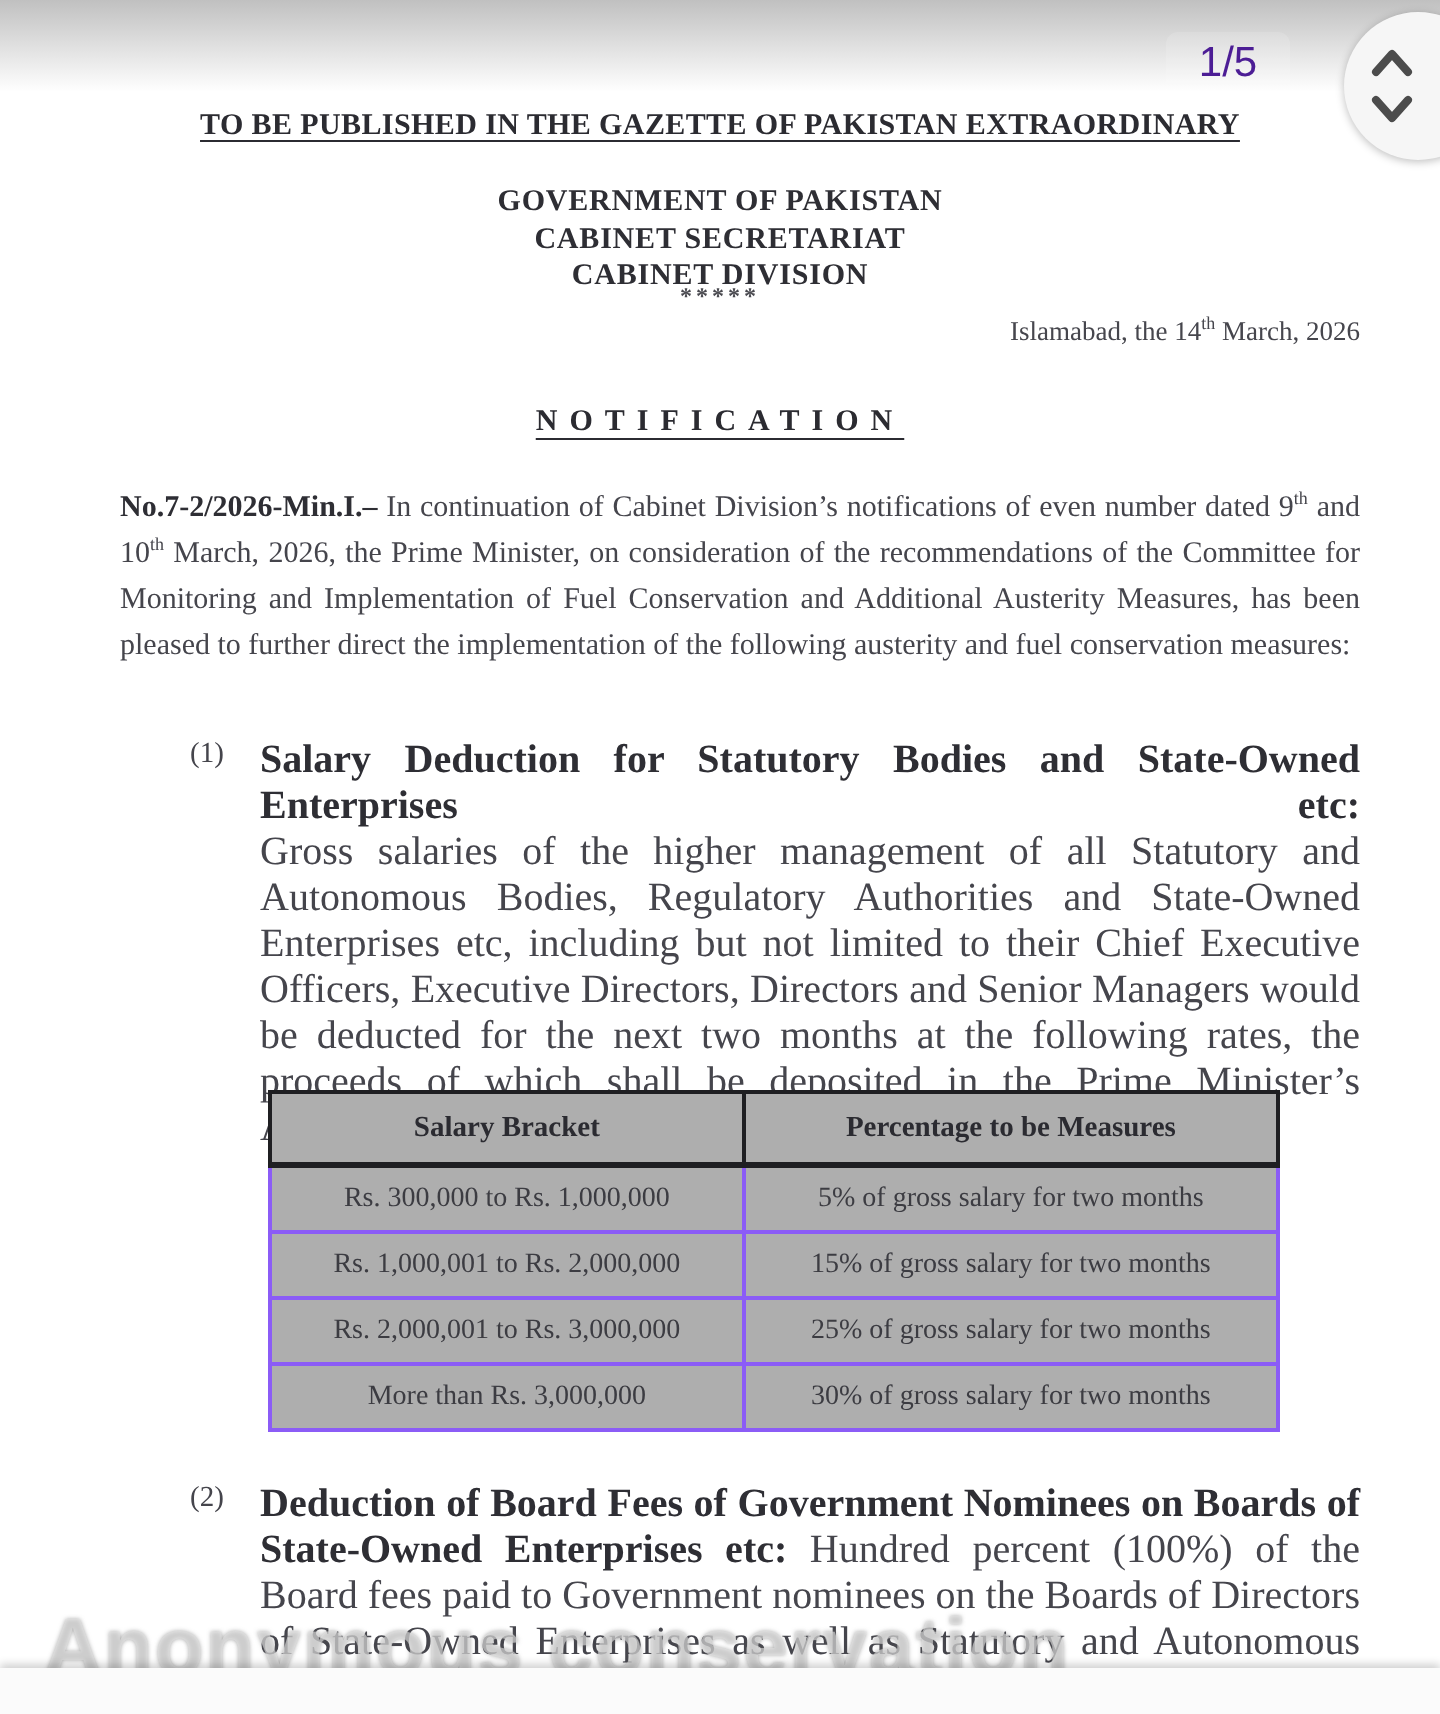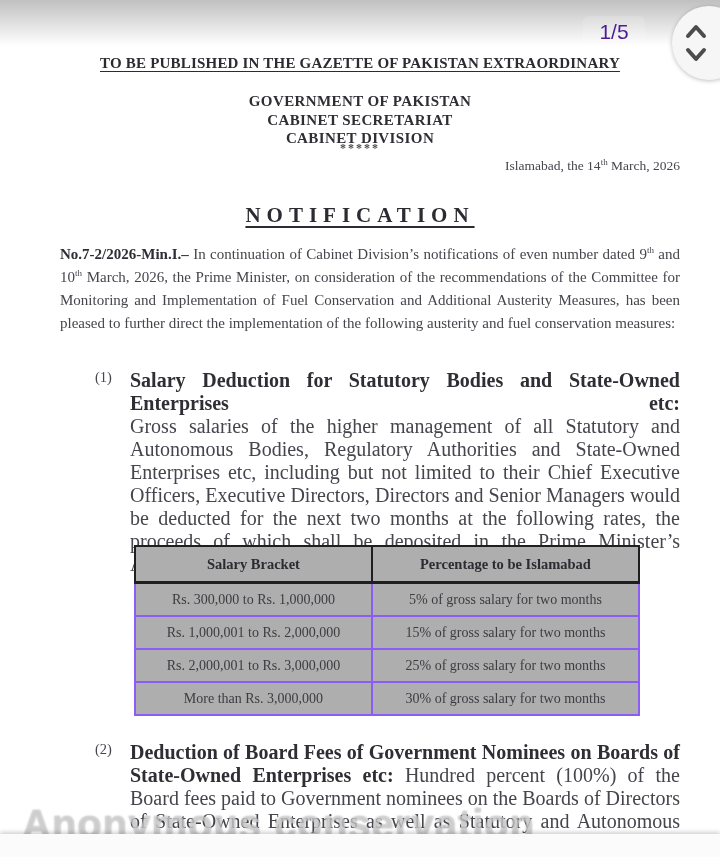--- a/index.html
+++ b/index.html
@@ -28,21 +28,21 @@
   .stars{
     position:absolute;top:141px;left:0;right:0;text-align:center;
     font-weight:bold;font-size:12px;letter-spacing:2px;color:#4a4a50;
   }
   .dateline{
     position:absolute;top:158px;right:40px;
     font-size:13.5px;color:#46464d;
   }
   .notif{
     position:absolute;top:203px;left:0;right:0;text-align:center;
-    font-weight:bold;font-size:21px;letter-spacing:6px;color:#2b2b31;
+    font-weight:bold;font-size:15px;letter-spacing:6px;color:#2b2b31;
     text-decoration:underline;text-underline-offset:4px;
   }
   .intro{
     position:absolute;top:228px;left:60px;width:620px;
     font-size:15px;line-height:23px;text-align:justify;color:#45454c;
   }
   .intro b{color:#2e2e34;}
   sup{font-size:9px;line-height:0;}
 
   .item{position:absolute;left:95px;width:585px;display:flex;}
@@ -135,21 +135,21 @@
     </div>
 
     <table class="rates">
       <colgroup>
           <col class="col-bracket">
           <col class="col-pct">
         </colgroup>
       <tbody>
           <tr>
         <th>Salary Bracket</th>
-        <th>Percentage to be Islamabad</th>
+        <th>Percentage to be Measures</th>
       </tr>
       <tr>
         <td>Rs. 300,000 to Rs. 1,000,000</td>
         <td>5% of gross salary for two months</td>
       </tr>
       <tr>
         <td>Rs. 1,000,001 to Rs. 2,000,000</td>
         <td>15% of gross salary for two months</td>
       </tr>
       <tr>

